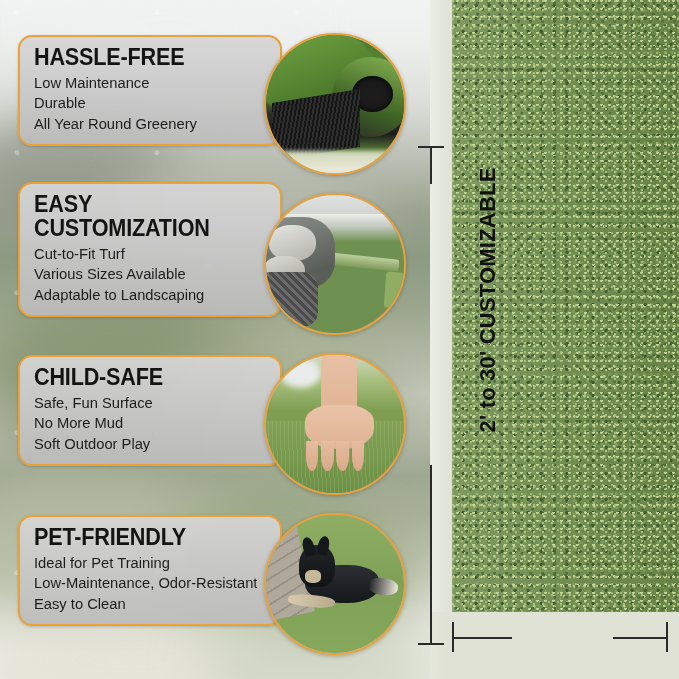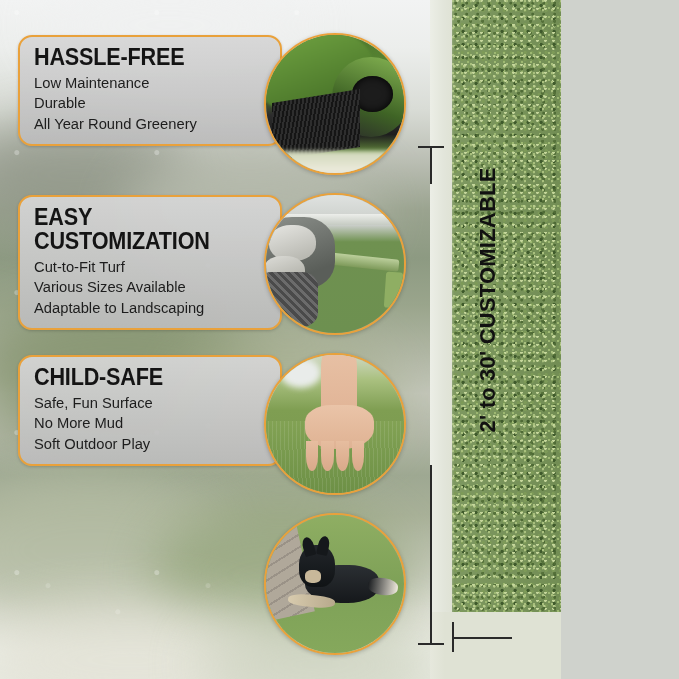--- a/index.html
+++ b/index.html
@@ -1,21 +1,21 @@
 <!DOCTYPE html>
 <html><head>
 <meta charset="utf-8">
 <style>
   html,body{margin:0;padding:0;}
   body{
     width:679px;height:679px;overflow:hidden;
     font-family:"Liberation Sans", sans-serif;
     background:#cfd2cc;
   }
-  #stage{position:relative;width:561px;height:679px;overflow:hidden;}
+  #stage{position:relative;width:679px;height:679px;overflow:hidden;}
 
   
   .bg-base{
     position:absolute;inset:0;
     background:
       linear-gradient(180deg,#f2f3f3 0%, #eceeec 7%, #d9dcd6 16%,
                       #b9bdb2 24%, #9aa38f 31%, #8d9a82 38%,
                       #9aa58c 45%, #b0b6a4 52%, #c3c6ba 58%,
                       #b3b8a8 64%, #9ea892 70%, #a9b199 76%,
                       #c2c7b6 83%, #dfe0d6 90%, #eceee6 96%, #e9ebe2 100%);
@@ -214,21 +214,21 @@
   <div class="photo" style="top:33px;">
     <div class="scene sc-roll">
       <div class="r1"></div>
         <div class="r2"></div>
         <div class="r3"></div>
         <div class="r4"></div>
         <div class="r5"></div>
     </div>
   </div>
 
-  <div class="card" style="top:195px;">
+  <div class="card" style="top:182px;">
     <h2>EASY CUSTOMIZATION</h2>
     <p>Cut-to-Fit Turf</p>
     <p>Various Sizes Available</p>
     <p>Adaptable to Landscaping</p>
   </div>
   <div class="photo" style="top:193px;">
     <div class="scene sc-cut">
       <div class="g7"></div>
         <div class="g5"></div>
         <div class="g6"></div>
@@ -251,20 +251,26 @@
       <div class="grass"></div>
       <div class="arm"></div>
       <div class="palm"></div>
       <div class="f" style="left:29%;"></div>
       <div class="f" style="left:40%;"></div>
       <div class="f" style="left:51%;"></div>
       <div class="f" style="left:62%;"></div>
     </div>
   </div>
 
+  <div class="card" style="top:515px;">
+    <h2>PET-FRIENDLY</h2>
+    <p>Ideal for Pet Training</p>
+    <p>Low-Maintenance, Odor-Resistant</p>
+    <p>Easy to Clean</p>
+  </div>
   <div class="photo" style="top:513px;">
     <div class="scene sc-dog">
       <div class="path"></div>
       <div class="body"></div>
       <div class="tail"></div>
       <div class="head"></div>
       <div class="ear1"></div>
         <div class="ear2"></div>
       <div class="snout"></div>
       <div class="leg"></div>

